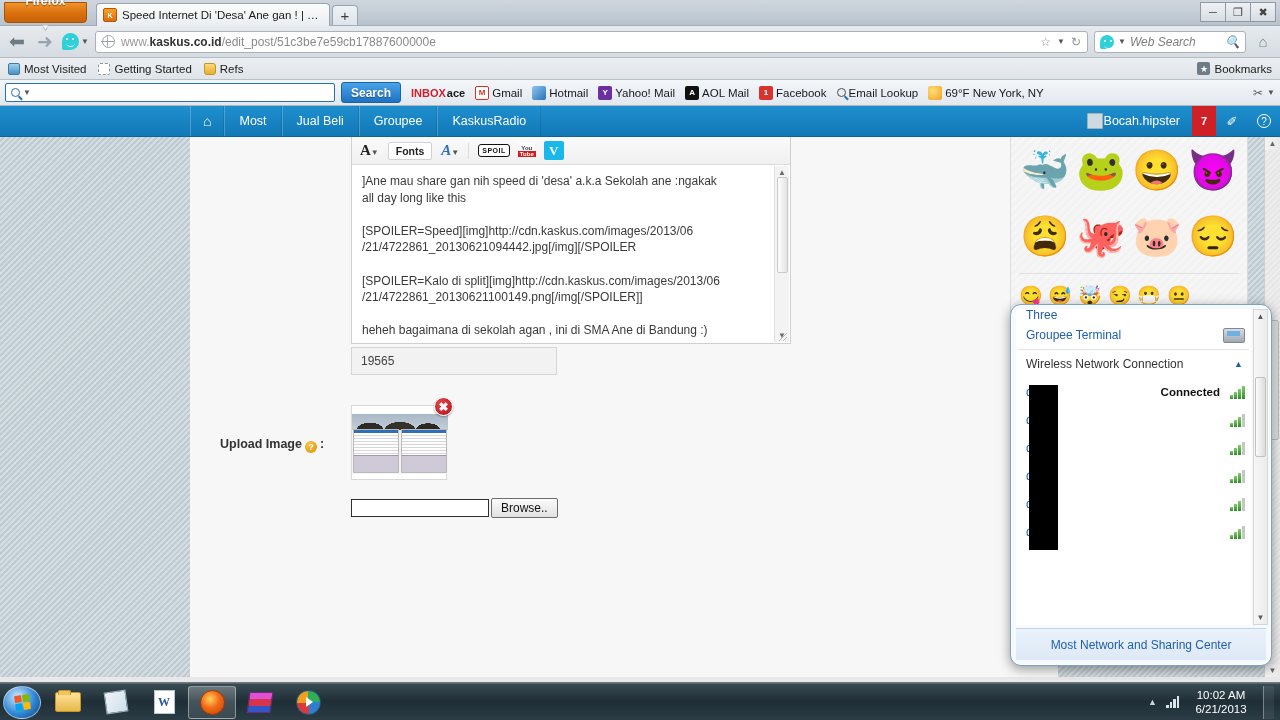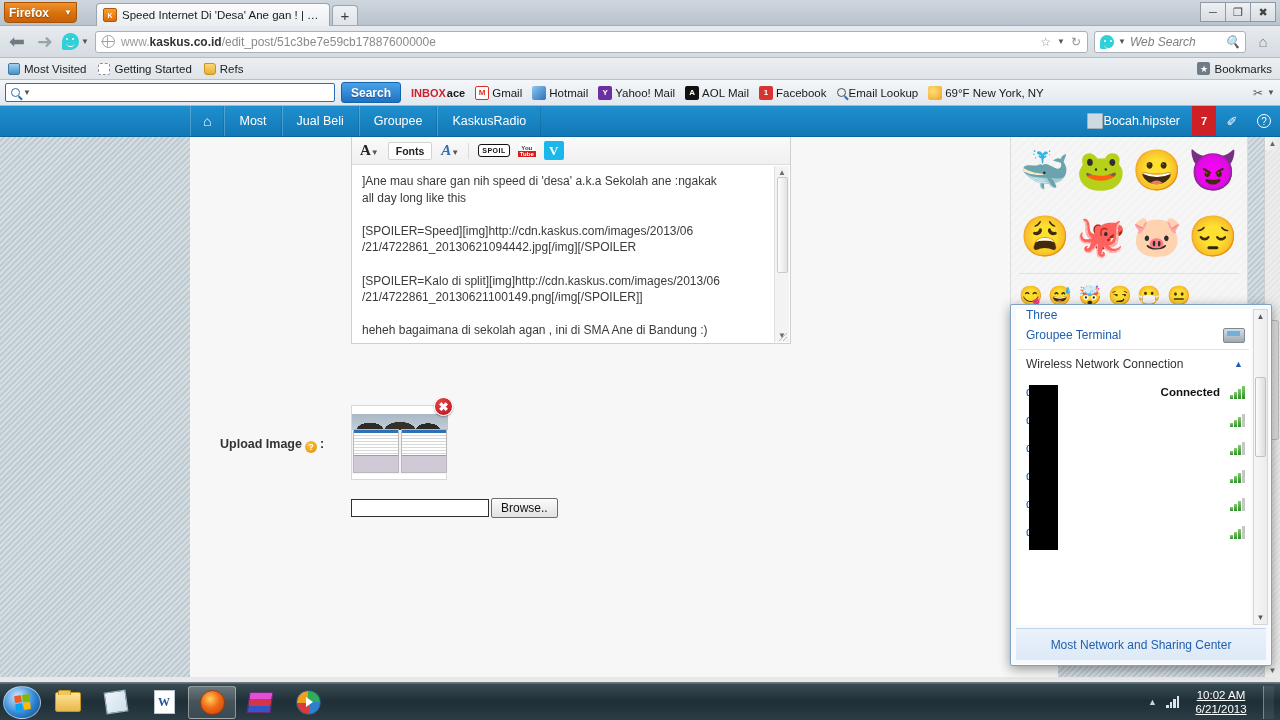--- a/index.html
+++ b/index.html
@@ -30,26 +30,27 @@
     border-top:none; border-left:none; border-right:none;
   }
 
   
   .tabstrip {
     height:26px; position:relative;
     background: linear-gradient(180deg,#cfd6dd 0%, #b9c3cd 100%);
     border-bottom:1px solid #a3adb8;
   }
   .fxbutton {
-    position:absolute; left:4px; top:2px; width:73px; height:21px;
+    position:absolute; left:4px; top:2px; width:83px; height:21px;
     background: linear-gradient(180deg,#f0922b 0%, #d9700d 55%, #c86209 100%);
     border:1px solid #a65306; border-radius:0 0 4px 4px;
     color:#fff; font-size:12px; font-weight:bold;
     display:flex; align-items:center; justify-content:center; gap:15px;
     text-shadow:0 1px 1px rgba(0,0,0,.4);
+    flex-direction:column;
   }
   .fxbutton .caret { font-size:8px; }
 
   .tab {
     position:absolute; left:96px; top:3px; height:23px; width:234px;
     background:linear-gradient(180deg,#fbfbfb,#e9eef2);
     border:1px solid #9aa5b0; border-bottom:none;
     border-radius:4px 4px 0 0;
     display:flex; align-items:center; padding:0 6px; gap:5px;
     font-size:11.5px; color:#1a1a1a; overflow:hidden; white-space:nowrap;
@@ -349,21 +350,21 @@
      repeating-linear-gradient(135deg, rgba(0,0,0,.03) 0 2px, rgba(0,0,0,0) 2px 4px),#ededed;}
   .pagescroll .thumb{
     position:absolute;left:1px;right:1px;top:170px;height:120px;
     background:linear-gradient(90deg,#fcfcfc,#d9d9d9);
     border:1px solid #bdbdbd;border-radius:2px;
   }
 
   
   .wifipopup{
     position:absolute; left:1010px; top:304px; width:262px; height:362px;
-    background:#f6f9fd; border:1px solid #7da2c6; border-radius:2px;
+    background:#f6f9fd; border:1px solid #7da2c6; border-radius:11px;
     box-shadow:0 0 0 1px rgba(255,255,255,.8) inset, 0 3px 12px rgba(0,0,0,.4);
     overflow:hidden;
   }
   .wifilist{
     position:absolute; left:5px; top:4px; right:20px; height:316px;
     background:#fff; overflow:hidden;
   }
   .wrow{
     height:28px; display:flex; align-items:center; padding:0 6px 0 10px;
     font-size:12px; color:#1f5fae; position:relative;
@@ -457,21 +458,21 @@
     margin-left:auto;display:flex;align-items:center;gap:9px;
     padding-right:6px;color:#e9eef2;
   }
   .tray .chev{font-size:9px;color:#c9d3da;}
   .traybars{display:inline-flex;align-items:flex-end;gap:1px;height:12px;}
   .traybars i{width:2.5px;background:#dbe4ea;display:block;}
   .traybars i:nth-child(1){height:3px;}
   .traybars i:nth-child(2){height:6px;}
   .traybars i:nth-child(3){height:9px;}
   .traybars i:nth-child(4){height:12px;}
-  .clock{text-align:center;font-size:11.5px;line-height:14px;color:#fff;min-width:66px;text-decoration:underline;}
+  .clock{text-align:center;font-size:11.5px;line-height:14px;color:#fff;min-width:66px;}
   .showdesktop{width:11px;height:33px;border-left:1px solid rgba(255,255,255,.35);background:rgba(255,255,255,.07);}
 </style>
 </head>
 <body>
 
 <div id="desktop"></div>
 
 <div id="fxwindow">
 
   <div class="tabstrip">
@@ -660,20 +661,23 @@
 
 heheh bagaimana di sekolah agan , ini di SMA Ane di Bandung :)</div>
           <div class="edscroll">
             <span>▲</span>
             <span class="thumb"></span>
             <span>▼</span>
           </div>
           <div class="edresize"></div>
         </div>
 
+        <div class="countfield">
+          <span>19565</span>
+        </div>
 
         <div class="uploadrow">
           <div class="lbl" style="left:30px;top:22px">
             <span>Upload Image</span><span class="q">?</span><span>:</span>
           </div>
           <div class="thumbbox">
             <div class="thumbimg">
               <div class="hillrange"></div>
               <div class="winpanes">
                 <div class="pane">

